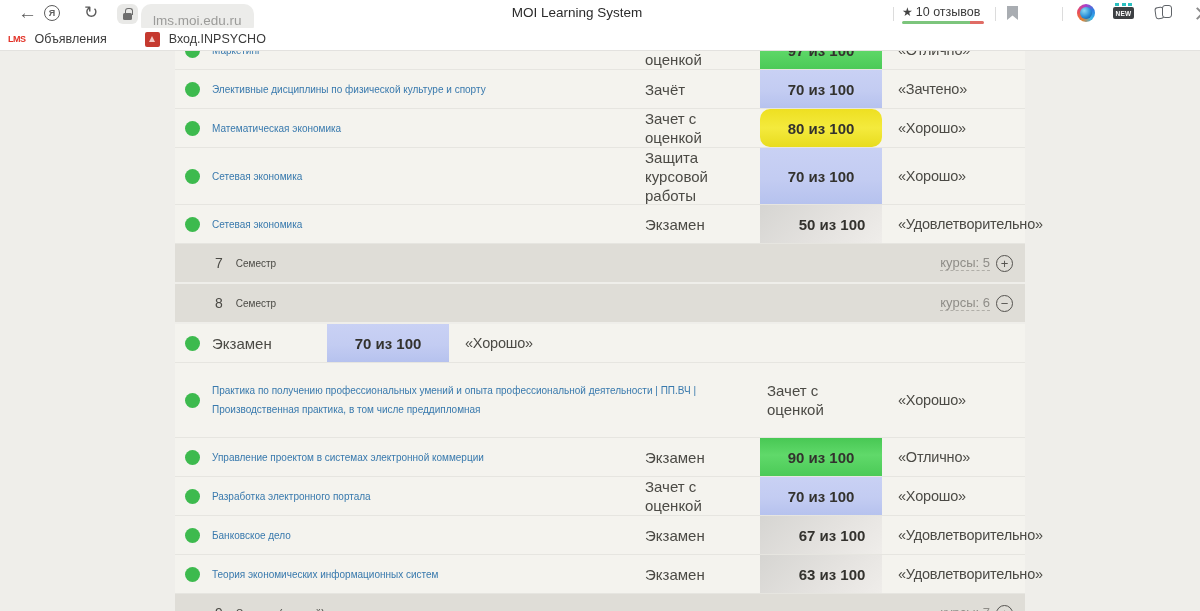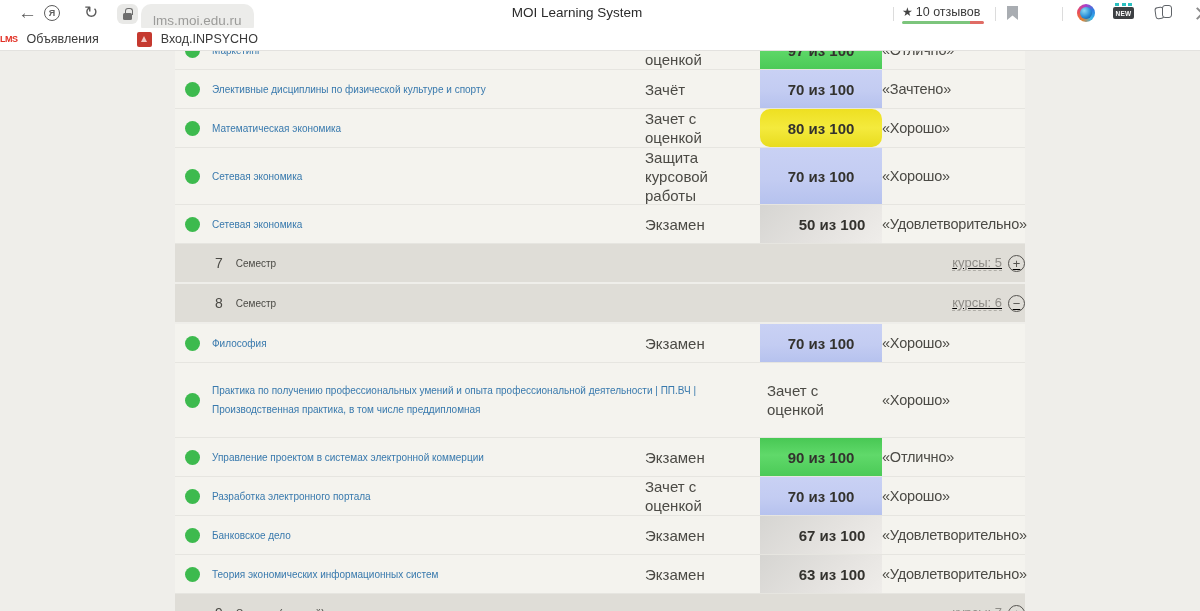--- a/index.html
+++ b/index.html
@@ -44,51 +44,51 @@
   .collections { position:absolute; top:5px; left:1155px; width:18px; height:15px; cursor:pointer; }
   .collections i { position:absolute; border:1.6px solid #5f6368; background:#fff; border-radius:3px; }
   .collections .a { left:0; top:2px; width:9px; height:12px; transform:rotate(-8deg); }
   .collections .b { left:7px; top:0; width:10px; height:13px; }
   .edge-chev { position:absolute; top:9px; left:1193px; width:9px; height:9px; border-right:2px solid #8a8a8a;
           border-bottom:2px solid #8a8a8a; transform:rotate(-45deg); }
 
   
   .bmbar { position:absolute; top:28px; left:0; width:1200px; height:23px; background:#fff;
            border-bottom:1px solid #e3e2df; display:flex; align-items:center; }
-  .lms-fav { font-size:9px; font-weight:bold; color:#e23126; letter-spacing:-0.5px; }
+  .lms-fav { margin-left:8px; font-size:9px; font-weight:bold; color:#e23126; letter-spacing:-0.5px; }
   .bm-label { margin-left:9px; font-size:12.5px; color:#3a3a3a; cursor:pointer; }
   .red-fav { margin-left:38px; width:15px; height:15px; background:#c5392f; border-radius:2px; position:relative; }
   .red-fav::after { content:''; position:absolute; left:4px; top:4px; width:0; height:0;
            border-left:3.5px solid transparent; border-right:3.5px solid transparent; border-bottom:6px solid #f3c8c3; }
 
   
   .content { position:absolute; top:51px; left:0; width:1200px; height:560px; background:#efeeea; overflow:hidden; }
   .grades-table { margin:-20px 0 0 175px; width:850px; }
 
   .row { display:flex; align-items:stretch; background:#f4f3ee; border-bottom:1px solid #e6e5e0; }
   .row.h39 { height:39px; } .row.h57 { height:57px; } .row.h75 { height:75px; }
   .cell { display:flex; align-items:center; }
   .dot-cell { width:37px; padding-left:10px; }
   .dot { width:15px; height:15px; border-radius:50%; background:#3dba4e; }
   .name-cell { flex:1; padding-right:14px; }
   .name-cell a { color:#3879ad; font-size:10px; line-height:19px; text-decoration:none; cursor:pointer; }
   .type-cell { width:115px; padding-right:8px; font-size:15px; line-height:19px; color:#4b4a45; }
   .score-cell { width:122px; justify-content:center; font-size:15px; font-weight:bold; color:#33322e; }
-  .grade-cell { width:143px; padding-left:0; font-size:14.5px; color:#4b4a45; letter-spacing:-0.2px; }
+  .grade-cell { width:143px; padding-left:16px; font-size:14.5px; color:#4b4a45; letter-spacing:-0.2px; }
 
   .score-green    { background:linear-gradient(180deg,#48c854,#60d96a 45%,#4bca57); }
   .score-yellow   { background:linear-gradient(180deg,#eee021,#f4ea3d 50%,#e8dc1e);border-radius:10px; }
   .score-lavender { background:linear-gradient(180deg,#c9d1f4,#c3ccf2 55%,#b6c2ee); }
   .score-gray     { background:linear-gradient(135deg,#d6d5d2,#e4e2df 55%,#efedea);padding-left:22px; }
 
   .row.semester { height:40px; background:#dfddd7; border-bottom:2px solid #efeeea;
                   align-items:center; cursor:pointer; }
   .sem-num { margin-left:40px; font-size:14px; color:#4b4a45; }
   .sem-title { margin-left:13px; font-size:10px; color:#4b4a45; }
-  .sem-right { margin-left:auto; margin-right:0; display:flex; align-items:center;text-decoration:underline; }
+  .sem-right { margin-left:auto; margin-right:12px; display:flex; align-items:center; }
   .courses-link { font-size:13px; color:#8f8d88; text-decoration:none; border-bottom:1px dashed #b0aea8;
                   cursor:pointer; }
   .toggle-circle { margin-left:6px; width:17px; height:17px; border:1.5px solid #55534f; border-radius:50%;
                   display:flex; align-items:center; justify-content:center; font-size:13px; line-height:13px;
                   color:#55534f; cursor:pointer; }
 </style>
 </head>
 <body>
 
 <div class="chrome">
@@ -217,23 +217,20 @@
       <span class="sem-right">
         <a class="courses-link">курсы: 6</a>
         <span class="toggle-circle">−</span>
       </span>
     </div>
 
     <div class="row h39">
       <div class="cell dot-cell">
           <span class="dot"></span>
         </div>
-      <div class="cell name-cell">
-          <a>Философия</a>
-        </div>
       <div class="cell type-cell">Экзамен</div>
       <div class="cell score-cell score-lavender">70 из 100</div>
       <div class="cell grade-cell">«Хорошо»</div>
     </div>
 
     <div class="row h75">
       <div class="cell dot-cell">
           <span class="dot"></span>
         </div>
       <div class="cell name-cell">

